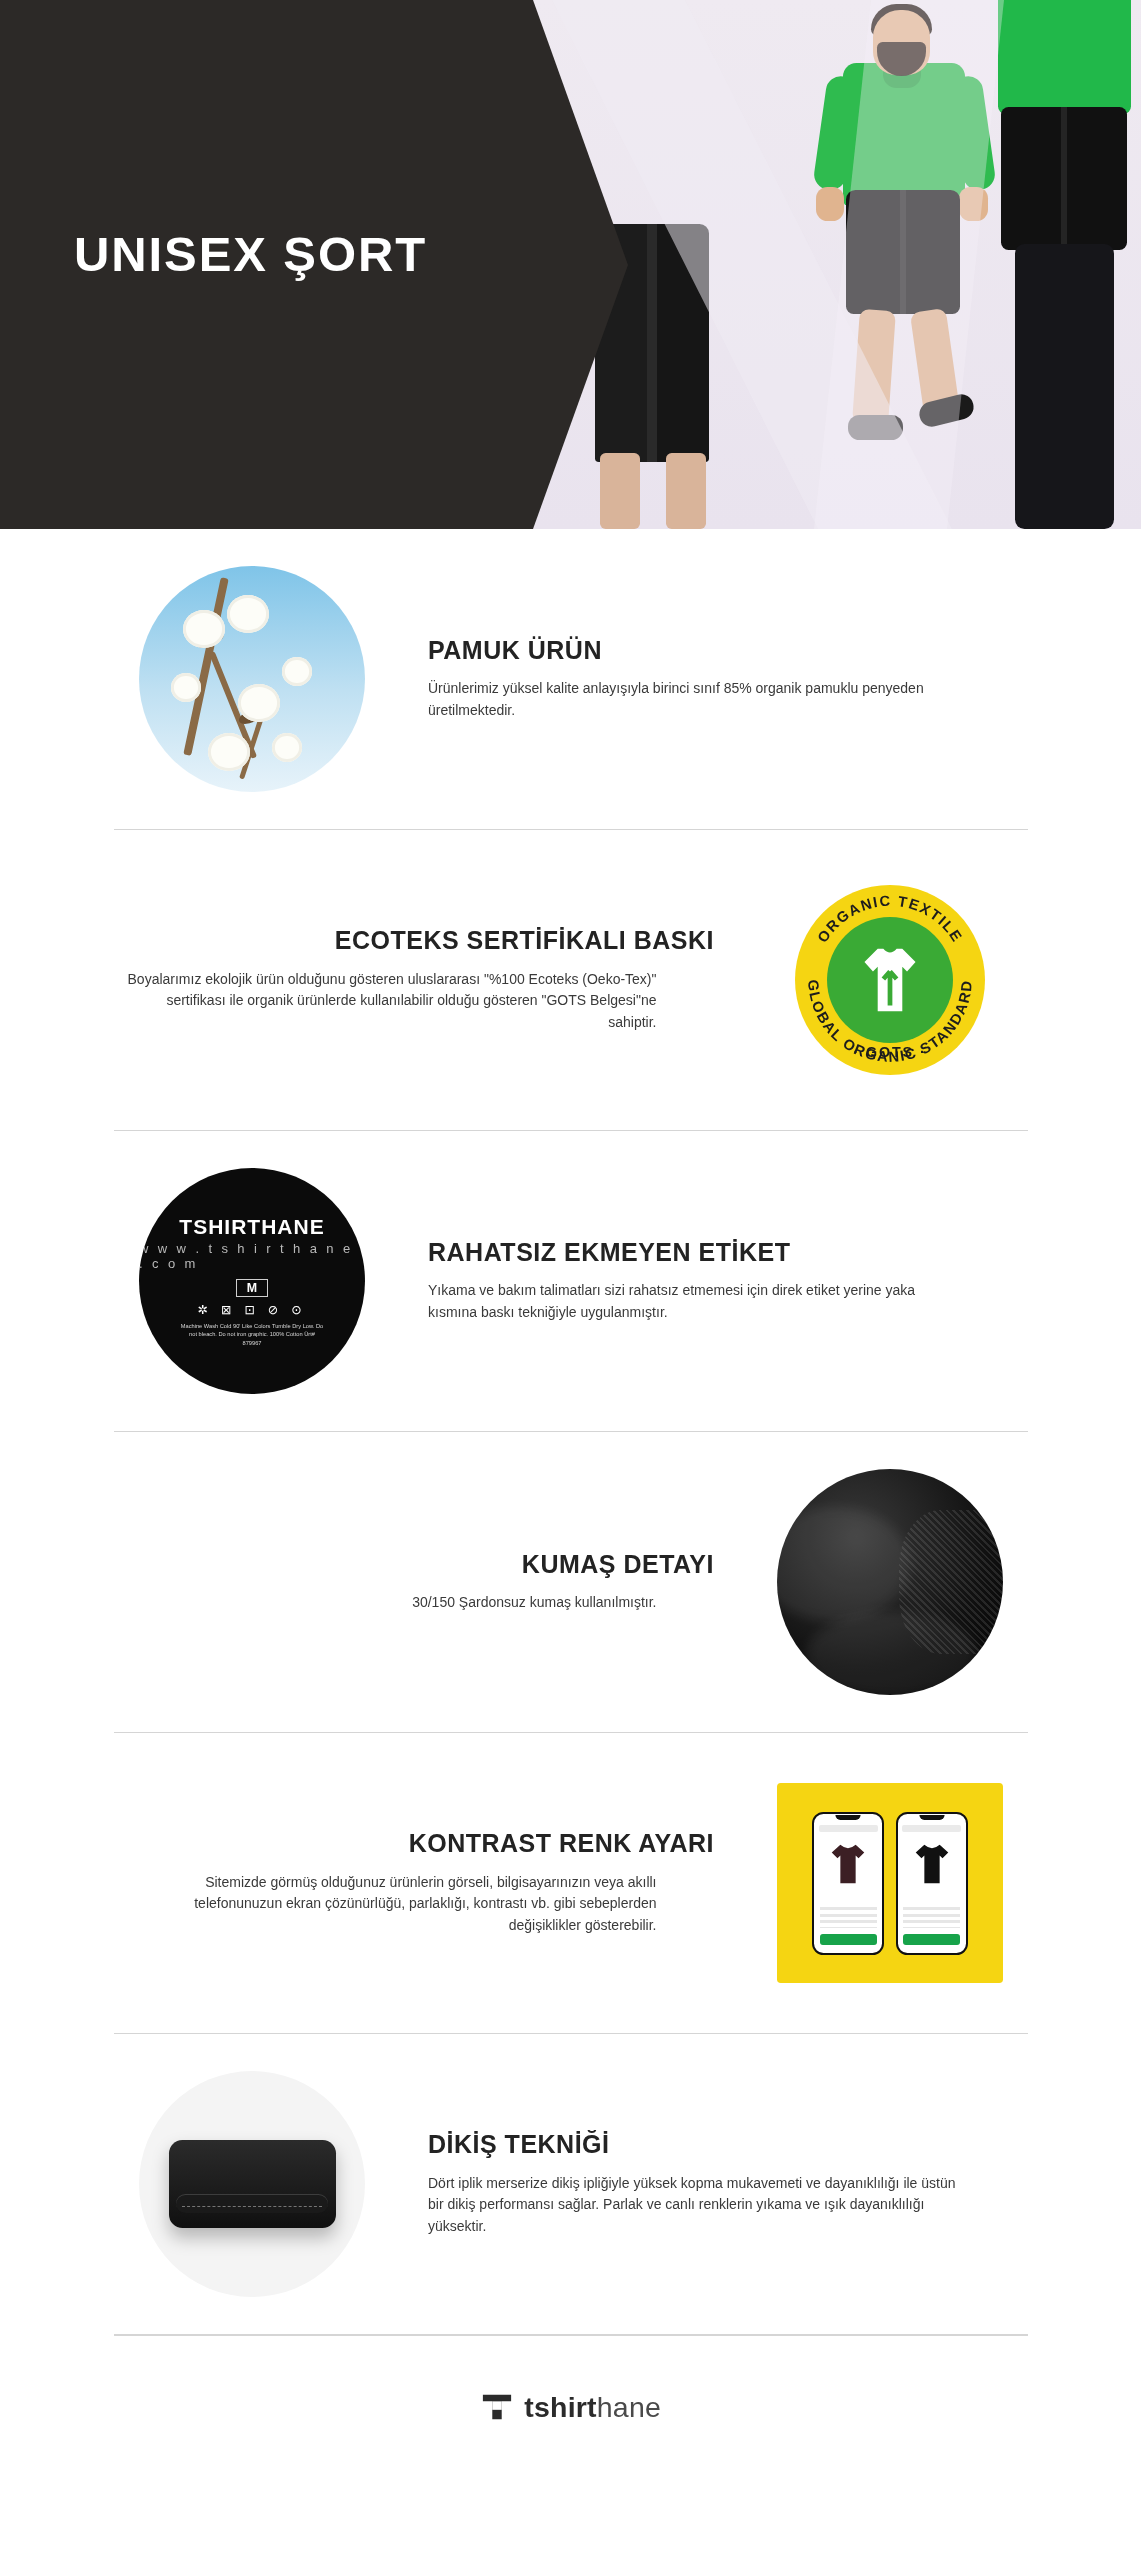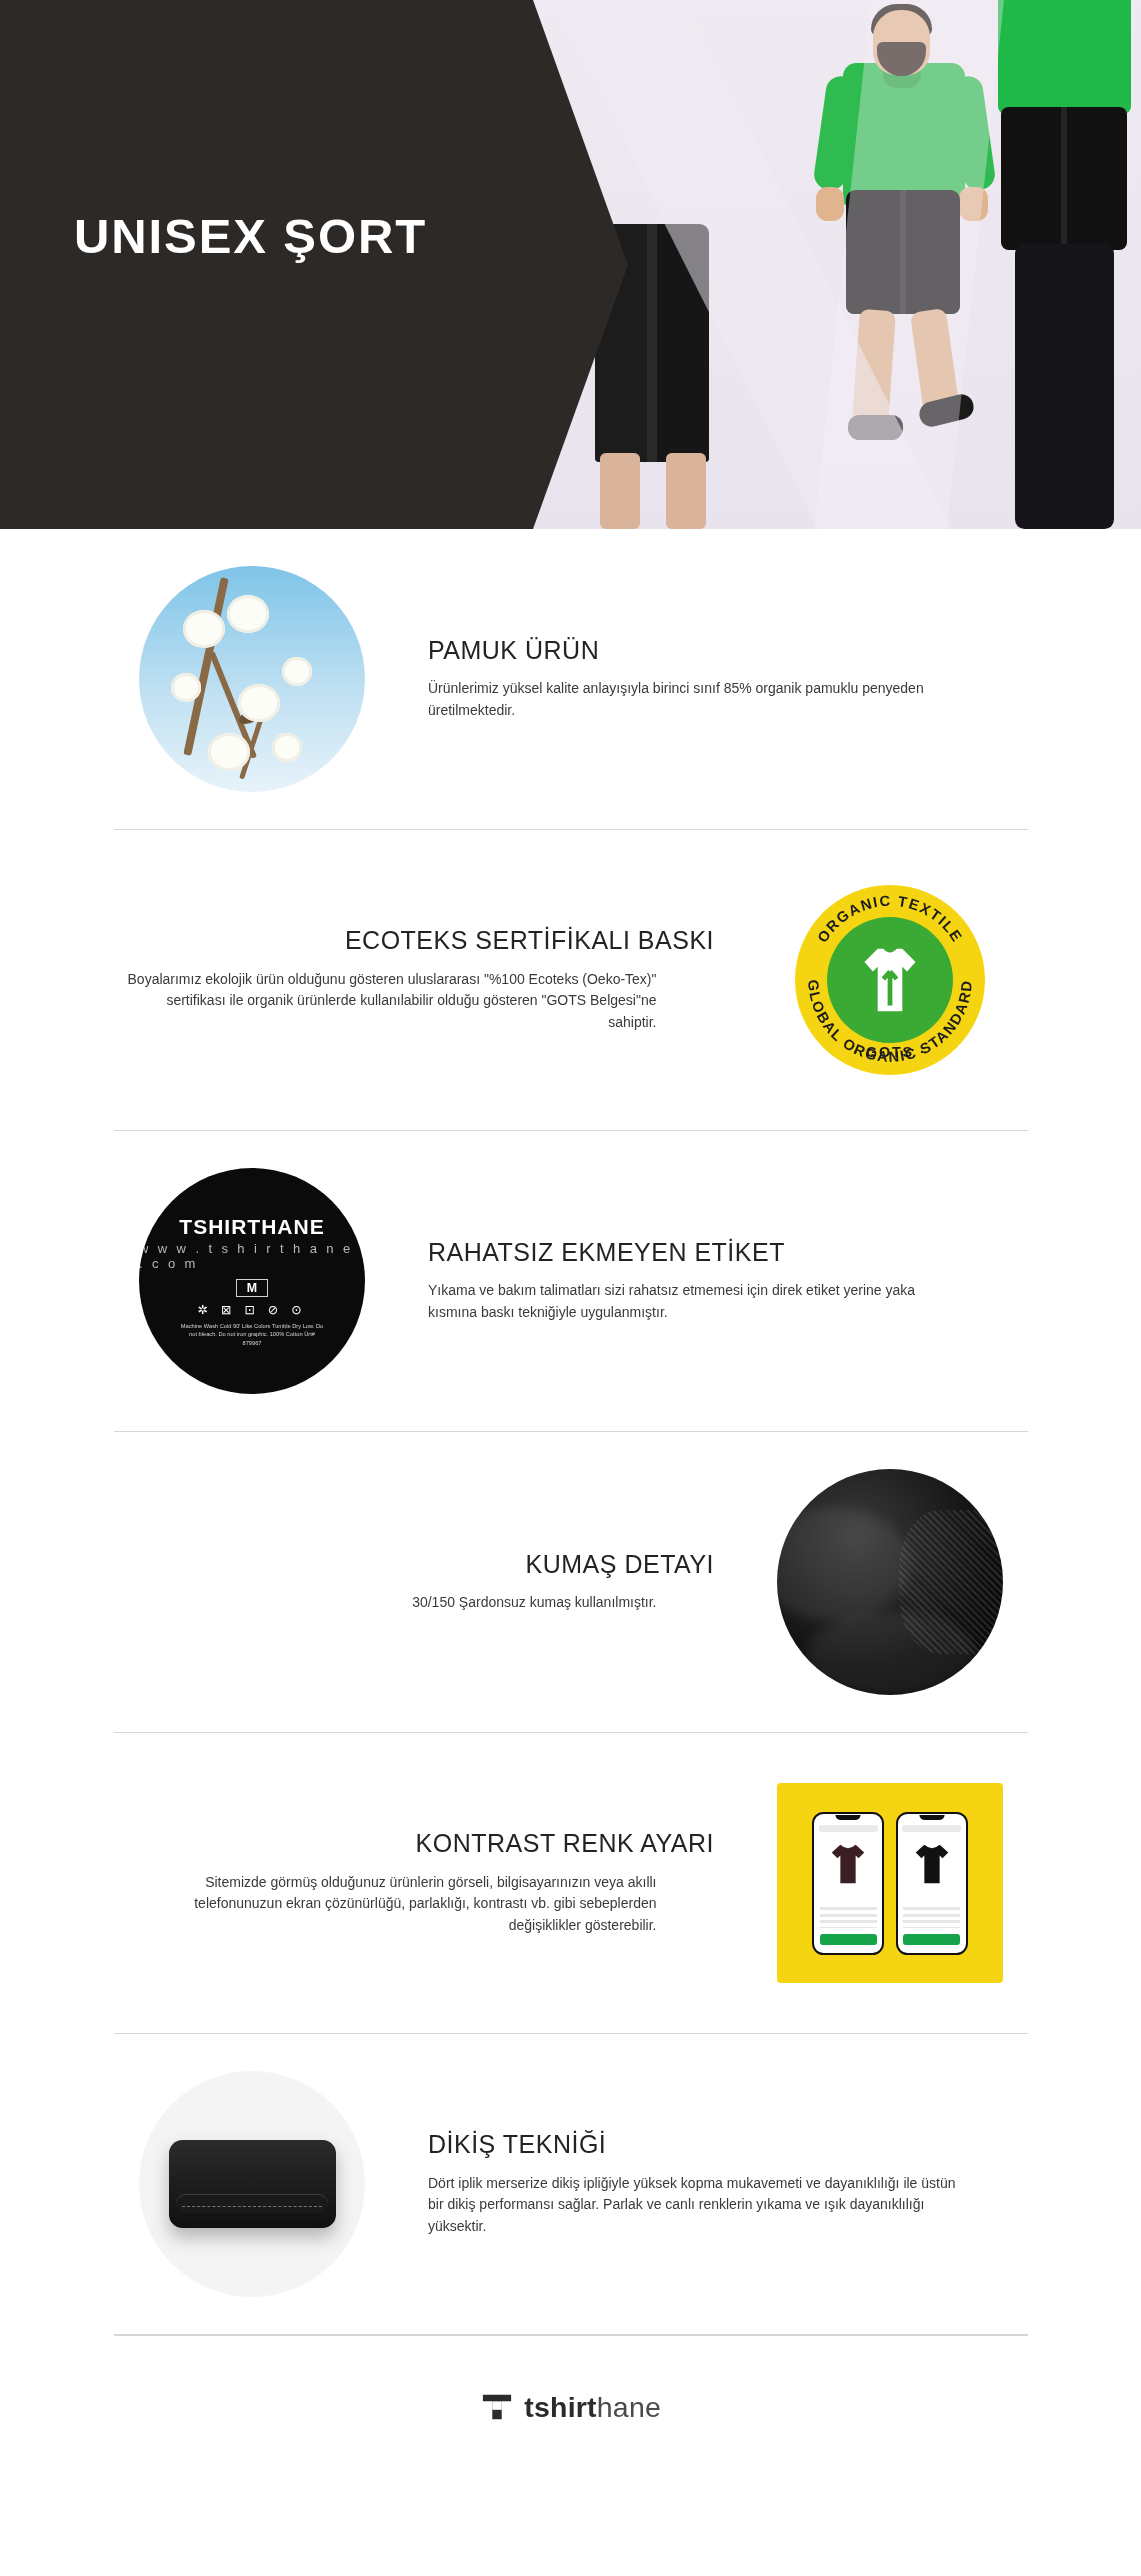--- a/index.html
+++ b/index.html
@@ -81,21 +81,21 @@
     opacity: .55;
   }
   .hero-wedge2 {
     left: 814px; top: 0; width: 190px; height: 529px;
     background: rgba(245,242,248,0.35);
     clip-path: polygon(57px 0, 190px 0, 133px 529px, 0 529px);
   }
   .hero-title {
     position: absolute;
     left: 74px;
-    top: 208px;
+    top: 226px;
     color: #ffffff;
     font-size: 49px;
     font-weight: bold;
     letter-spacing: 1.9px;
     z-index: 6;
   }
 
   
   .features {
     padding: 0 114px;
@@ -119,21 +119,21 @@
   }
   .txt {
     flex: 1;
     padding: 0 17px;
   }
   .feature.normal .txt { text-align: left; padding-left: 38px; }
   .feature.reverse .txt { text-align: right; padding-right: 38px; padding-left: 9.5px; }
 
   .f-title {
     font-size: 25px;
-    font-weight: normal;
+    font-weight: bold;
     color: #232323;
     letter-spacing: 0.5px;
     margin-bottom: 13.3px;
   }
   .f-body {
     font-size: 14px;
     line-height: 1.55;
     color: #3a3a3a;
     max-width: 533px;
   }

